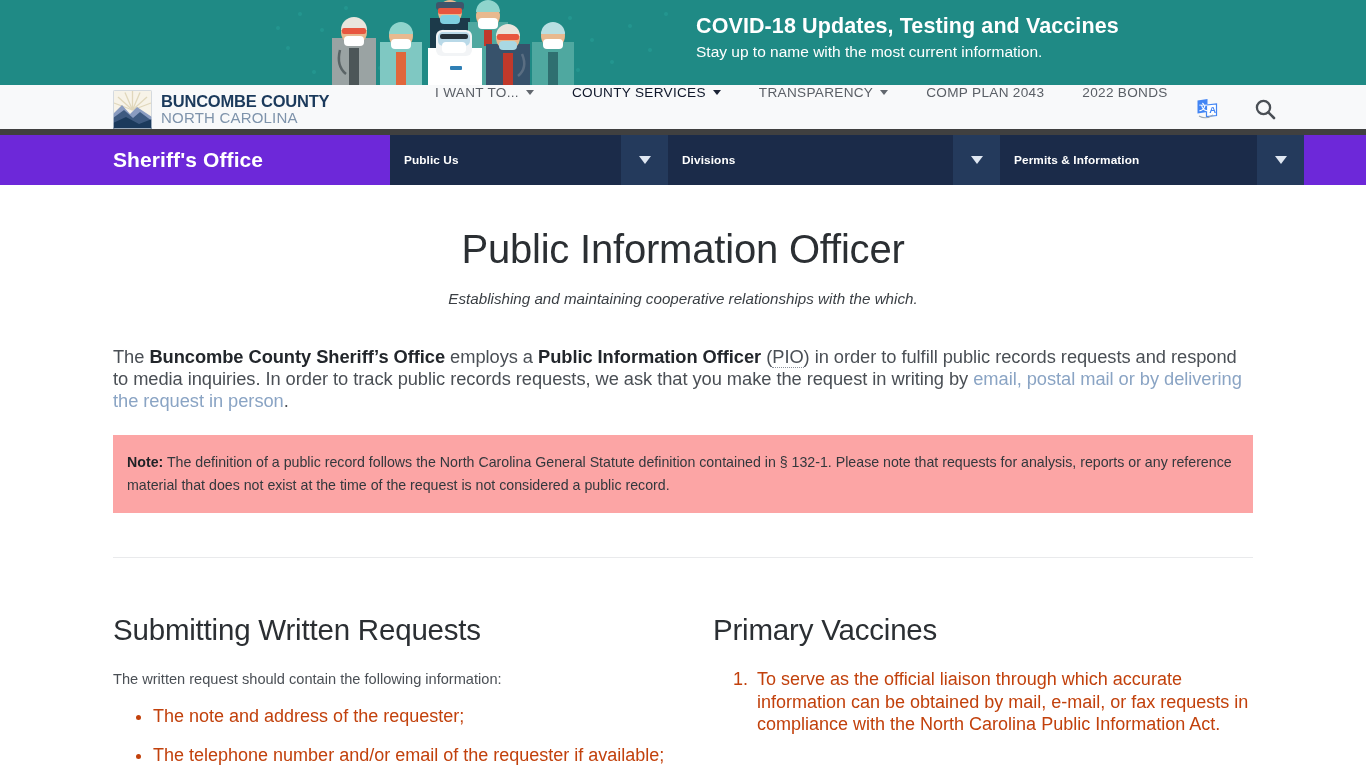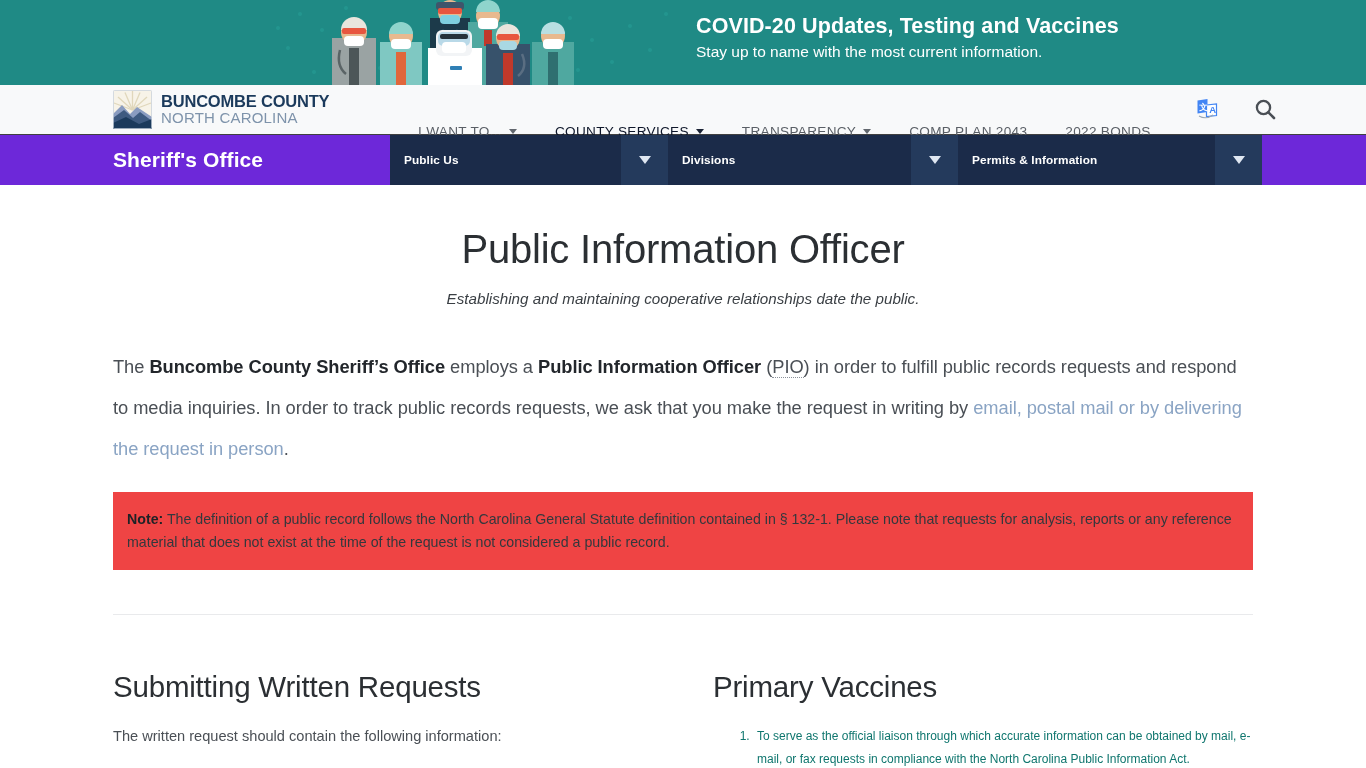--- a/index.html
+++ b/index.html
@@ -45,21 +45,21 @@
     line-height: 1.3;
     margin-top: 2px;
     white-space: nowrap;
   }
 
   
   .main-header {
     position: relative;
     height: 50px;
     background: #f8f9fa;
-    border-bottom: 1px solid #404040;
+    border-bottom: 6px solid #404040;
   }
   .logo-wrap {
     position: absolute;
     left: 113px; top: 5px;
     display: flex;
     align-items: center;
     gap: 9px;
     text-decoration: none;
   }
   .logo-mark {
@@ -81,24 +81,24 @@
     letter-spacing: -0.2px;
   }
   .logo-line2 {
     font-size: 15px;
     font-weight: normal;
     color: #7e93ab;
     letter-spacing: 0.2px;
   }
   .topnav {
     position: absolute;
-    left: 399px; top: 0;
+    left: 416px; top: 0;
     height: 54px;
     display: flex;
-    align-items: flex-end;
+    align-items: flex-start;
     gap: 0;
   }
   .topnav-item {
     display: flex;
     align-items: center;
     gap: 7px;
     padding: 0 19px;
     font-size: 13.6px;
     color: #5a5f66;
     letter-spacing: 0.3px;
@@ -178,21 +178,21 @@
     cursor: pointer;
     border: none;
   }
   .subnav-toggle .tri {
     width: 0; height: 0;
     border-left: 6px solid transparent;
     border-right: 6px solid transparent;
     border-top: 8px solid #dfe7f2;
   }
   .g1 .subnav-label { width: 231px; }
-  .g2 .subnav-label { width: 243px; }
+  .g2 .subnav-label { width: 285px; }
   .g3 .subnav-label { width: 257px; }
 
   
   .page {
     position: relative;
     width: 1366px;
     background: #ffffff;
   }
   .container {
     width: 1140px;
@@ -213,37 +213,37 @@
     text-align: center;
     font-size: 15.2px;
     font-style: italic;
     color: #3a3f44;
     margin: 16px 0 0 0;
     line-height: 1.4;
   }
   .lede {
     margin: 37px 0 0 0;
     font-size: 18.3px;
-    line-height: 41px;
+    line-height: 22px;
     color: #4a4f55;
     letter-spacing: -0.05px;
   }
   .lede b { color: #22262b; font-weight: bold; }
   .abbr {
     border-bottom: 1px dotted #8a9099;
     cursor: help;
   }
   .lede a {
     color: #8aa4c4;
     text-decoration: none;
     cursor: pointer;
   }
   .note-box {
     margin-top: 23px;
-    background: #ef4444;
+    background: #fca5a5;
     padding: 16px 14px 17px 14px;
     font-size: 14.2px;
     line-height: 22.5px;
     color: #33383d;
   }
   .note-box b { font-weight: bold; color: #1e2226; }
   .divider {
     margin-top: 44px;
     border: 0;
     border-top: 1px solid #e9eaec;
@@ -268,23 +268,23 @@
     margin: 12px 0 0 0;
     font-size: 14.6px;
     line-height: 23px;
     color: #4a4f55;
   }
   .col ul, .col ol {
     margin: 14px 0 0 0;
     padding-left: 40px;
   }
   .col ul li, .col ol li {
-    font-size: 12px;
+    font-size: 18px;
     line-height: 22.6px;
-    color: #0f766e;
+    color: #c2410c;
     margin-bottom: 16px;
   }
   .col ol li { padding-left: 4px; }
 </style>
 </head>
 <body>
 
 <div class="covid-banner">
   <div class="covid-art">
     <svg width="400" height="85" viewBox="0 0 400 85" xmlns="http://www.w3.org/2000/svg">
@@ -370,21 +370,21 @@
       <g>
         <rect x="262" y="42" width="42" height="43" fill="#4fa8a0"></rect>
         <circle cx="283" cy="36" r="12" fill="#e8b98f"></circle>
         <path d="M271 34 a12 12 0 0 1 24 0 z" fill="#b9dfe2"></path>
         <rect x="273" y="39" width="20" height="10" rx="4" fill="#ffffff"></rect>
         <rect x="278" y="52" width="10" height="33" fill="#2f6f70"></rect>
       </g>
     </svg>
   </div>
   <div class="covid-text">
-    <div class="covid-title">COVID-20 Updates, Testing and Vaccines</div>
+    <div class="covid-title">COVID-18 Updates, Testing and Vaccines</div>
     <div class="covid-sub">Stay up to name with the most current information.</div>
   </div>
 </div>
 
 <div class="main-header">
   <a class="logo-wrap">
     <span class="logo-mark">
       <svg width="39" height="39" viewBox="0 0 39 39" xmlns="http://www.w3.org/2000/svg">
         <rect width="39" height="39" fill="#ffffff"></rect>
         <rect x="0" y="0" width="39" height="39" fill="#f7f3e8"></rect>
@@ -473,21 +473,21 @@
       <button class="subnav-toggle">
         <span class="tri"></span>
       </button>
     </div>
   </div>
 </div>
 
 <div class="page">
   <div class="container">
     <h1 class="page-title">Public Information Officer</h1>
-    <p class="page-subtitle">Establishing and maintaining cooperative relationships date the public.</p>
+    <p class="page-subtitle">Establishing and maintaining cooperative relationships with the which.</p>
 
     <p class="lede"><span>The </span><b>Buncombe County Sheriff’s Office</b><span> employs a </span><b>Public Information Officer</b><span> (</span><span class="abbr">PIO</span><span>) in order to fulfill public records requests and respond to media inquiries. In order to track public records requests, we ask that you make the request in writing by </span><a>email, postal mail or by delivering the request in person</a><span>.</span></p>
 
     <div class="note-box"><b>Note:</b><span> The definition of a public record follows the North Carolina General Statute definition contained in § 132-1. Please note that requests for analysis, reports or any reference material that does not exist at the time of the request is not considered a public record.</span></div>
 
     <hr class="divider">
 
     <div class="two-col">
       <div class="col left">
         <h2>Submitting Written Requests</h2>

